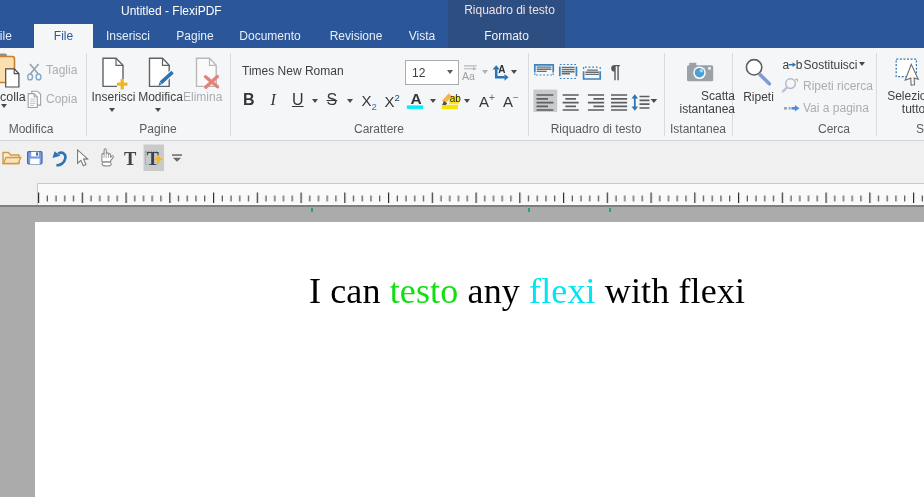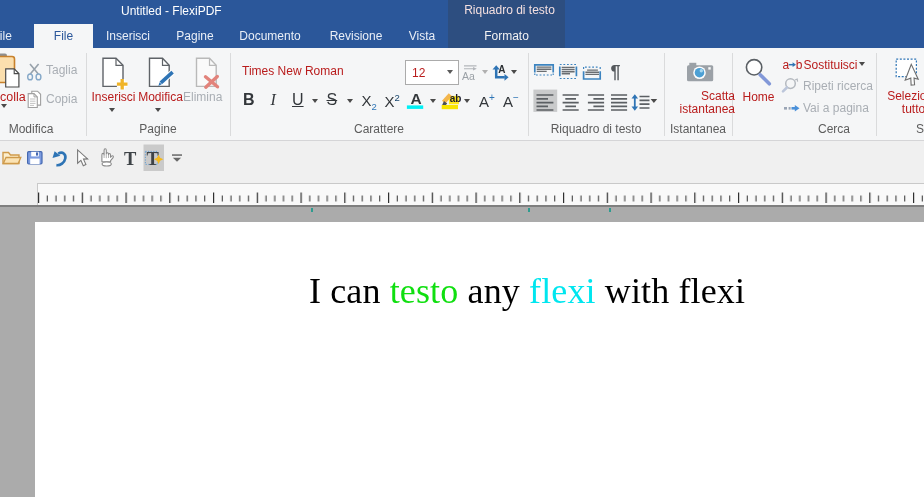--- a/index.html
+++ b/index.html
@@ -1,19 +1,19 @@
 <!DOCTYPE html>
 <html><head><meta charset="utf-8">
 <style>
 html,body{margin:0;padding:0}
 body{width:924px;height:497px;overflow:hidden;position:relative;font-family:"Liberation Sans",sans-serif;background:#fff}
 .abs{position:absolute}
 .tab{position:absolute;top:0;height:24px;line-height:24px;color:#e9eef6;font-size:12px;text-align:center}
 .glbl{position:absolute;top:74px;height:14px;line-height:14px;text-align:center;font-size:12px;color:#5c5c5c}
-.btxt{position:absolute;font-size:12px;color:#b91c1c;line-height:14px}
+.btxt{position:absolute;font-size:12px;color:#404040;line-height:14px}
 .gray{color:#a9aeb4}
 .sep{position:absolute;top:5px;width:1px;height:83px;background:#dadbdc}
 .tri{position:absolute;width:0;height:0;border-left:3.3px solid transparent;border-right:3.3px solid transparent;border-top:4px solid #4a4a4a}
 </style></head>
 <body>
 
 <div class="abs" style="left:0;top:0;width:924px;height:48px;background:#2b579a"></div>
 <div class="abs" style="left:448px;top:0;width:117px;height:48px;background:#2d4e80"></div>
 <div class="abs" style="left:121px;top:0;width:180px;height:24px;line-height:23px;color:#fff;font-size:12px;">Untitled - FlexiPDF</div>
 <div class="abs" style="left:451px;top:0;width:117px;height:24px;line-height:20px;color:#f3dfdf;font-size:12px;text-align:center">Riquadro di testo</div>
@@ -166,30 +166,30 @@
   <div class="abs" style="left:243px;top:43px;font-size:16px;font-weight:bold;color:#33373b">B</div>
   <div class="abs" style="left:270.5px;top:43px;font-size:16px;font-style:italic;font-family:'Liberation Serif',serif;color:#33373b">I</div>
   <div class="abs" style="left:292px;top:43px;font-size:16px;text-decoration:underline;color:#33373b">U</div>
   <div class="tri" style="left:311.6px;top:50.6px"></div>
   <div class="abs" style="left:326.5px;top:43px;font-size:16px;text-decoration:line-through;color:#33373b">S</div>
   <div class="tri" style="left:346.7px;top:50.6px"></div>
   <div class="abs" style="left:361.5px;top:44px;font-size:15px;color:#33373b">X<sub style="font-size:9.5px;color:#2e75b6">2</sub></div>
   <div class="abs" style="left:384.5px;top:44px;font-size:15px;color:#33373b">X<sup style="font-size:9.5px;color:#17466e">2</sup></div>
   <div class="abs" style="left:410.5px;top:41.5px;font-size:15.5px;font-weight:bold;color:#33373b">A</div>
   <div class="tri" style="left:430.3px;top:50.6px"></div>
-  <div class="abs" style="left:449.8px;top:44.5px;font-size:10px;font-weight:bold;color:#1c1c2e">ab</div>
+  <div class="abs" style="left:449.8px;top:44.5px;font-size:10px;font-weight:normal;color:#1c1c2e">ab</div>
   <div class="tri" style="left:464.3px;top:50.6px"></div>
   <div class="abs" style="left:479px;top:44px;font-size:15px;color:#33373b">A<sup style="font-size:10px;color:#2e75b6">+</sup></div>
   <div class="abs" style="left:503px;top:44px;font-size:15px;color:#33373b">A<sup style="font-size:10px;color:#2e75b6">−</sup></div>
 
   <div class="abs" style="left:610.5px;top:13.5px;font-size:18px;font-weight:bold;color:#55595d">¶</div>
 
   <div class="btxt" style="left:665px;top:42px;width:70px;text-align:right;line-height:12.5px">Scatta<br>istantanea</div>
 
-  <div class="btxt" style="left:741px;top:42px;width:35px;text-align:center">Home</div>
+  <div class="btxt" style="left:741px;top:42px;width:35px;text-align:center">Ripeti</div>
   <div class="btxt" style="left:782.5px;top:10px">a</div>
   <div class="btxt" style="left:795.8px;top:10px">b</div>
   <div class="btxt" style="left:803.5px;top:10px">Sostituisci</div>
   <div class="tri" style="left:859.3px;top:13.9px"></div>
   <div class="btxt gray" style="left:803px;top:31px">Ripeti ricerca</div>
   <div class="btxt gray" style="left:803px;top:53px">Vai a pagina</div>
 
   <div class="btxt" style="left:880px;top:42px;width:67px;text-align:center;line-height:12.5px">Seleziona<br>tutto</div>
 </div>
 <div class="abs" style="left:0;top:140px;width:924px;height:1px;background:#d5d5d7"></div>

